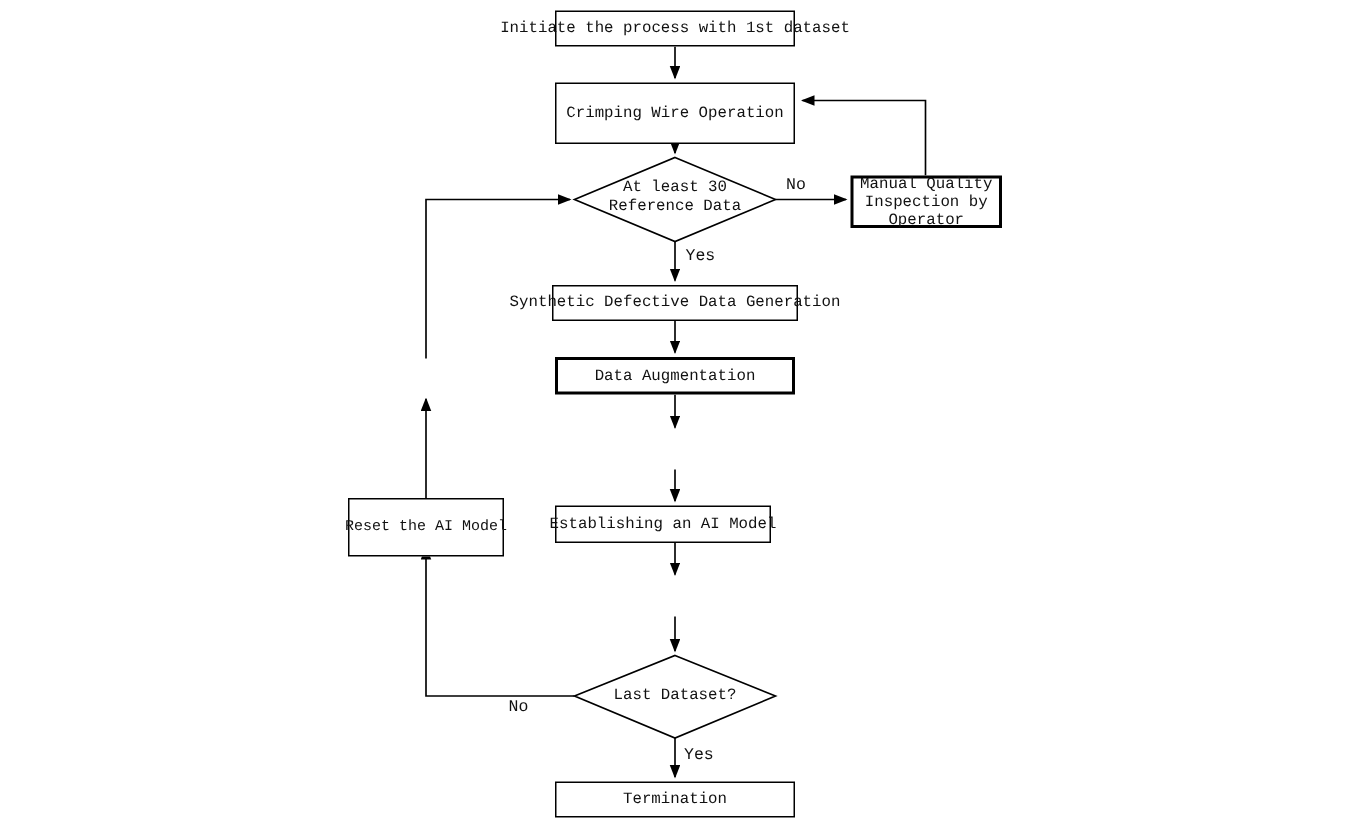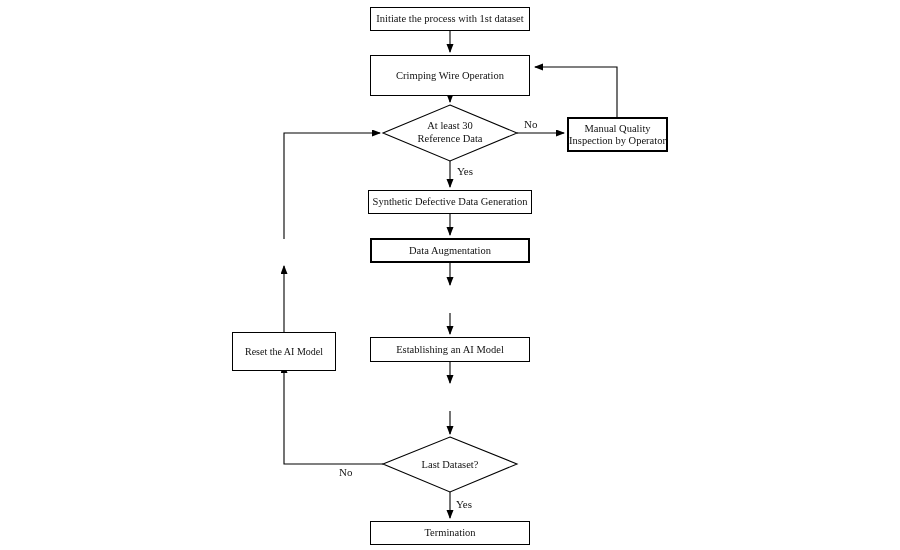--- a/index.html
+++ b/index.html
@@ -1,21 +1,21 @@
 <!DOCTYPE html>
 <html><head>
 <meta charset="utf-8">
 <style>
   html, body { margin: 0; padding: 0; background: #ffffff; }
   .canvas {
     position: relative;
     width: 900px;
     height: 550px;
     background: #ffffff;
-    font-family: Liberation Serif, serif;
+    font-family: Liberation Mono, monospace;
     color: #111111;
     overflow: hidden;
   }
   .connector-layer {
     position: absolute;
     left: 0; top: 0;
     width: 900px; height: 550px;
   }
   .box {
     position: absolute;
@@ -98,21 +98,21 @@
 
   <div class="box" style="left:368px; top:190px; width:164px; height:24px;">
     <span>Synthetic Defective Data Generation</span>
   </div>
 
   <div class="box thick" style="left:370px; top:238px; width:160px; height:25px;">
     <span>Data Augmentation</span>
   </div>
 
 
-  <div class="box" style="left:370px; top:337px; width:160px; height:25px;">
+  <div class="box" style="left:370px; top:337px; width:144px; height:25px;">
     <span>Establishing an AI Model</span>
   </div>
 
 
   <div class="diamond-text" style="left:390px; top:458px; width:120px;">
     <div>Last Dataset?</div>
   </div>
 
   <div class="box" style="left:370px; top:521px; width:160px; height:24px;">
     <span>Termination</span>

